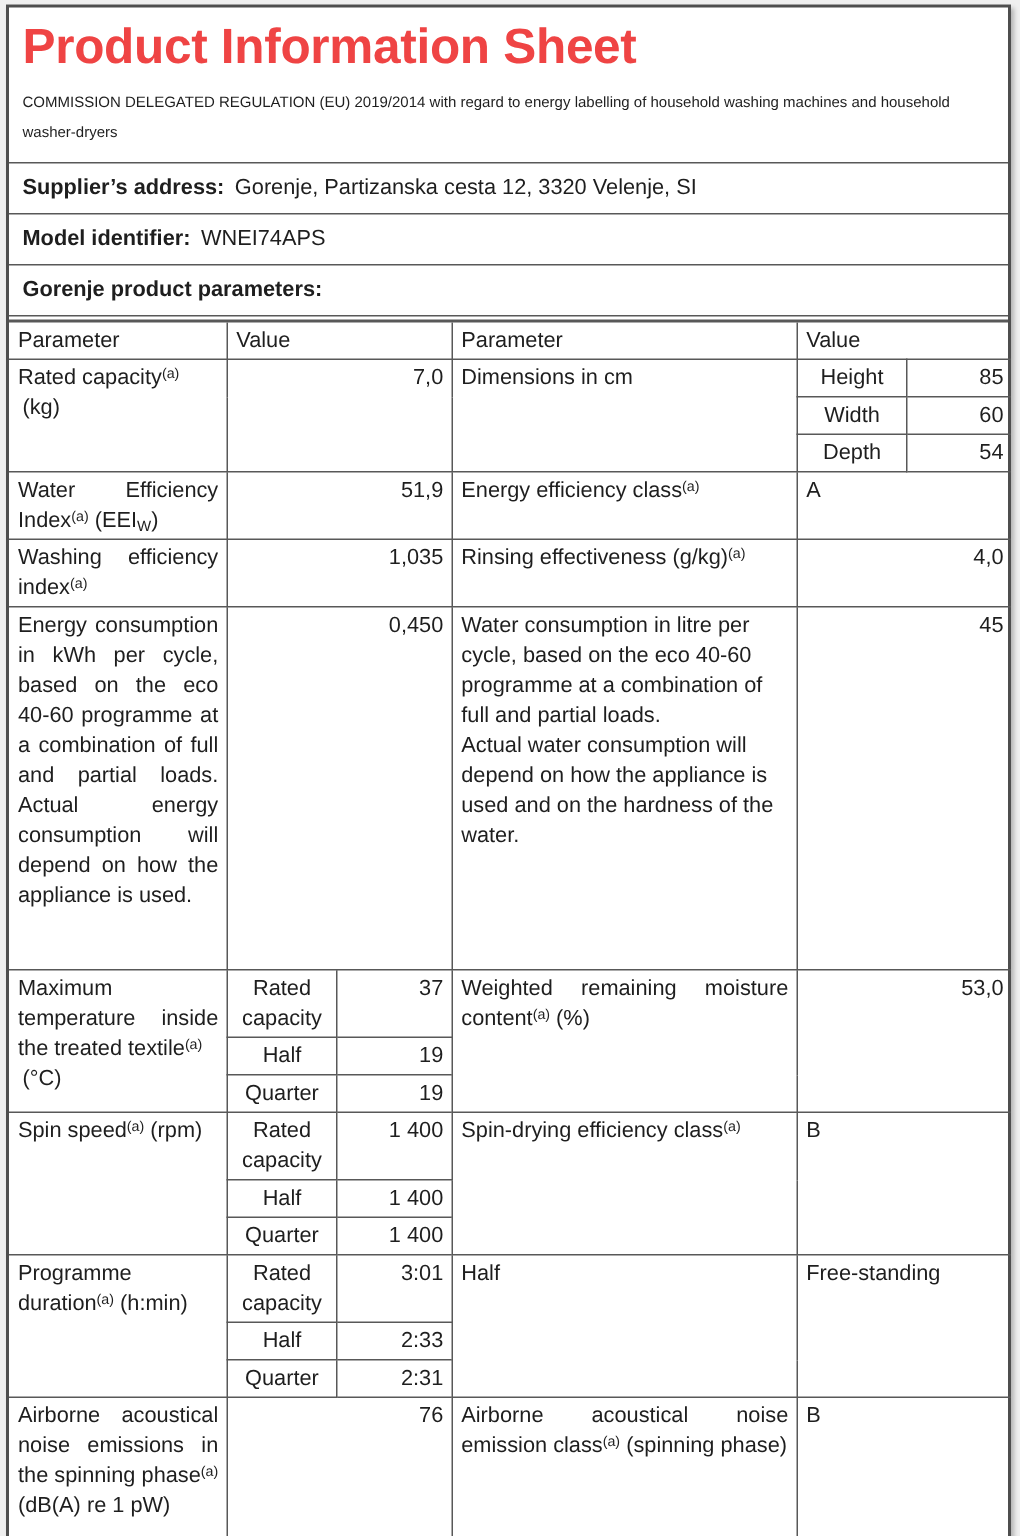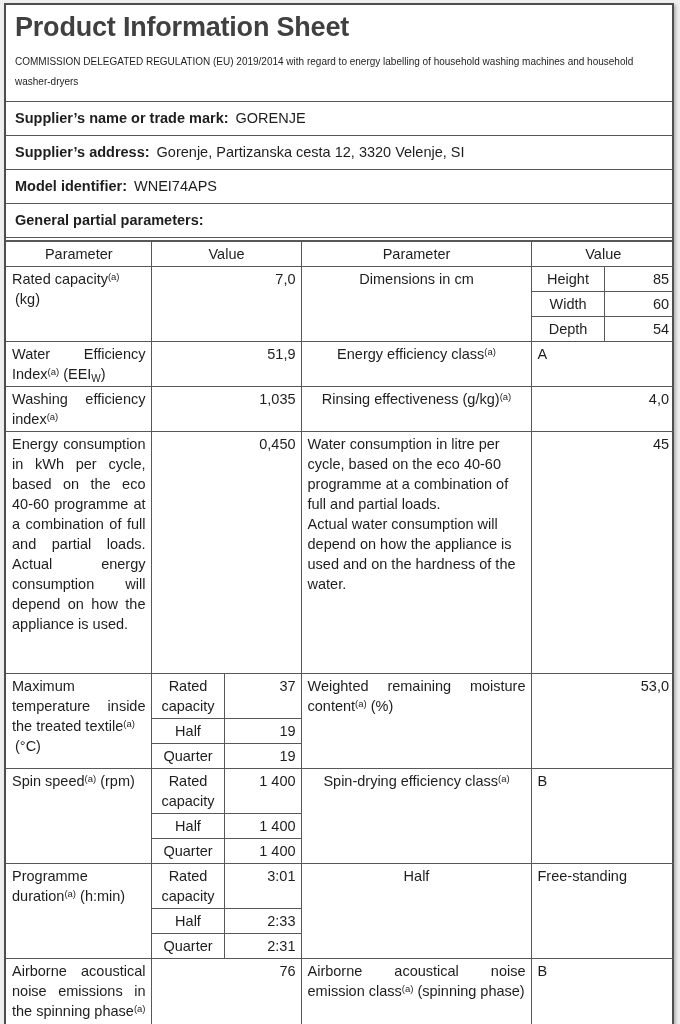--- a/index.html
+++ b/index.html
@@ -13,23 +13,23 @@
   .sheet {
     margin: 3px 4px 0 4px;
     width: 670px;
     background: #ffffff;
     border: 2px solid #4e4e4e;
     box-shadow: 2px 2px 3px rgba(0,0,0,0.25);
   }
   
   .title-block { padding: 7px 9px 9px 9px; border-bottom: 1px solid #585858; }
   .page-title {
-    font-size: 27px;
+    font-size: 33px;
     font-weight: 700;
-    color: #404040;
+    color: #ef4444;
     letter-spacing: -0.2px;
     margin-bottom: 9px;
   }
   .regulation {
     font-size: 10px;
     line-height: 20px;
     max-width: 625px;
   }
   .info-row {
     padding: 6px 9px 7px 9px;
@@ -60,21 +60,21 @@
     font-size: 14.5px;
     line-height: 20px;
   }
   table.gtable td {
     border: 1px solid #585858;
     vertical-align: top;
     padding: 2px 5px 2px 6px;
     overflow: hidden;
   }
   td.p-cell { text-align: justify; }
-  td.p-left { text-align: center; }
+  td.p-left { text-align: left; }
   td.pre    { white-space: pre-line; text-align: left; }
   td.v-num  { text-align: right; padding-right: 6px; }
   td.v-txt  { text-align: left; }
   td.sub-k  { text-align: center; }
   td.sub-v  { text-align: right; padding-right: 6px; }
   .sup { font-size: 9.5px; position: relative; top: -4px; line-height: 0; }
   .subsc { font-size: 10px; position: relative; top: 3px; line-height: 0; }
   .unit-block { display: block; padding-left: 3px; }
   tr.rh24 { height: 24px; }
   tr.rh23 { height: 23px; }
@@ -87,33 +87,30 @@
 </head>
 <body>
 
 <div class="sheet">
 
   <div class="title-block">
     <div class="page-title">Product Information Sheet</div>
     <div class="regulation">COMMISSION DELEGATED REGULATION (EU) 2019/2014 with regard to energy labelling of household washing machines and household washer-dryers</div>
   </div>
 
-  <div class="info-row">
-    <span class="info-label">Supplier’s name or trade mark:</span><span class="info-value">GORENJE</span>
-  </div>
 
   <div class="info-row">
     <span class="info-label">Supplier’s address:</span><span class="info-value">Gorenje, Partizanska cesta 12, 3320 Velenje, SI</span>
   </div>
 
   <div class="info-row">
     <span class="info-label">Model identifier:</span><span class="info-value">WNEI74APS</span>
   </div>
 
-  <div class="section-row">General partial parameters:</div>
+  <div class="section-row">Gorenje product parameters:</div>
 
   <div class="gtable-wrap">
   <table class="gtable">
     <colgroup>
       <col style="width:145px">
           <col style="width:73px">
           <col style="width:77px">
       <col style="width:230px">
           <col style="width:73px">
           <col style="width:70px">

